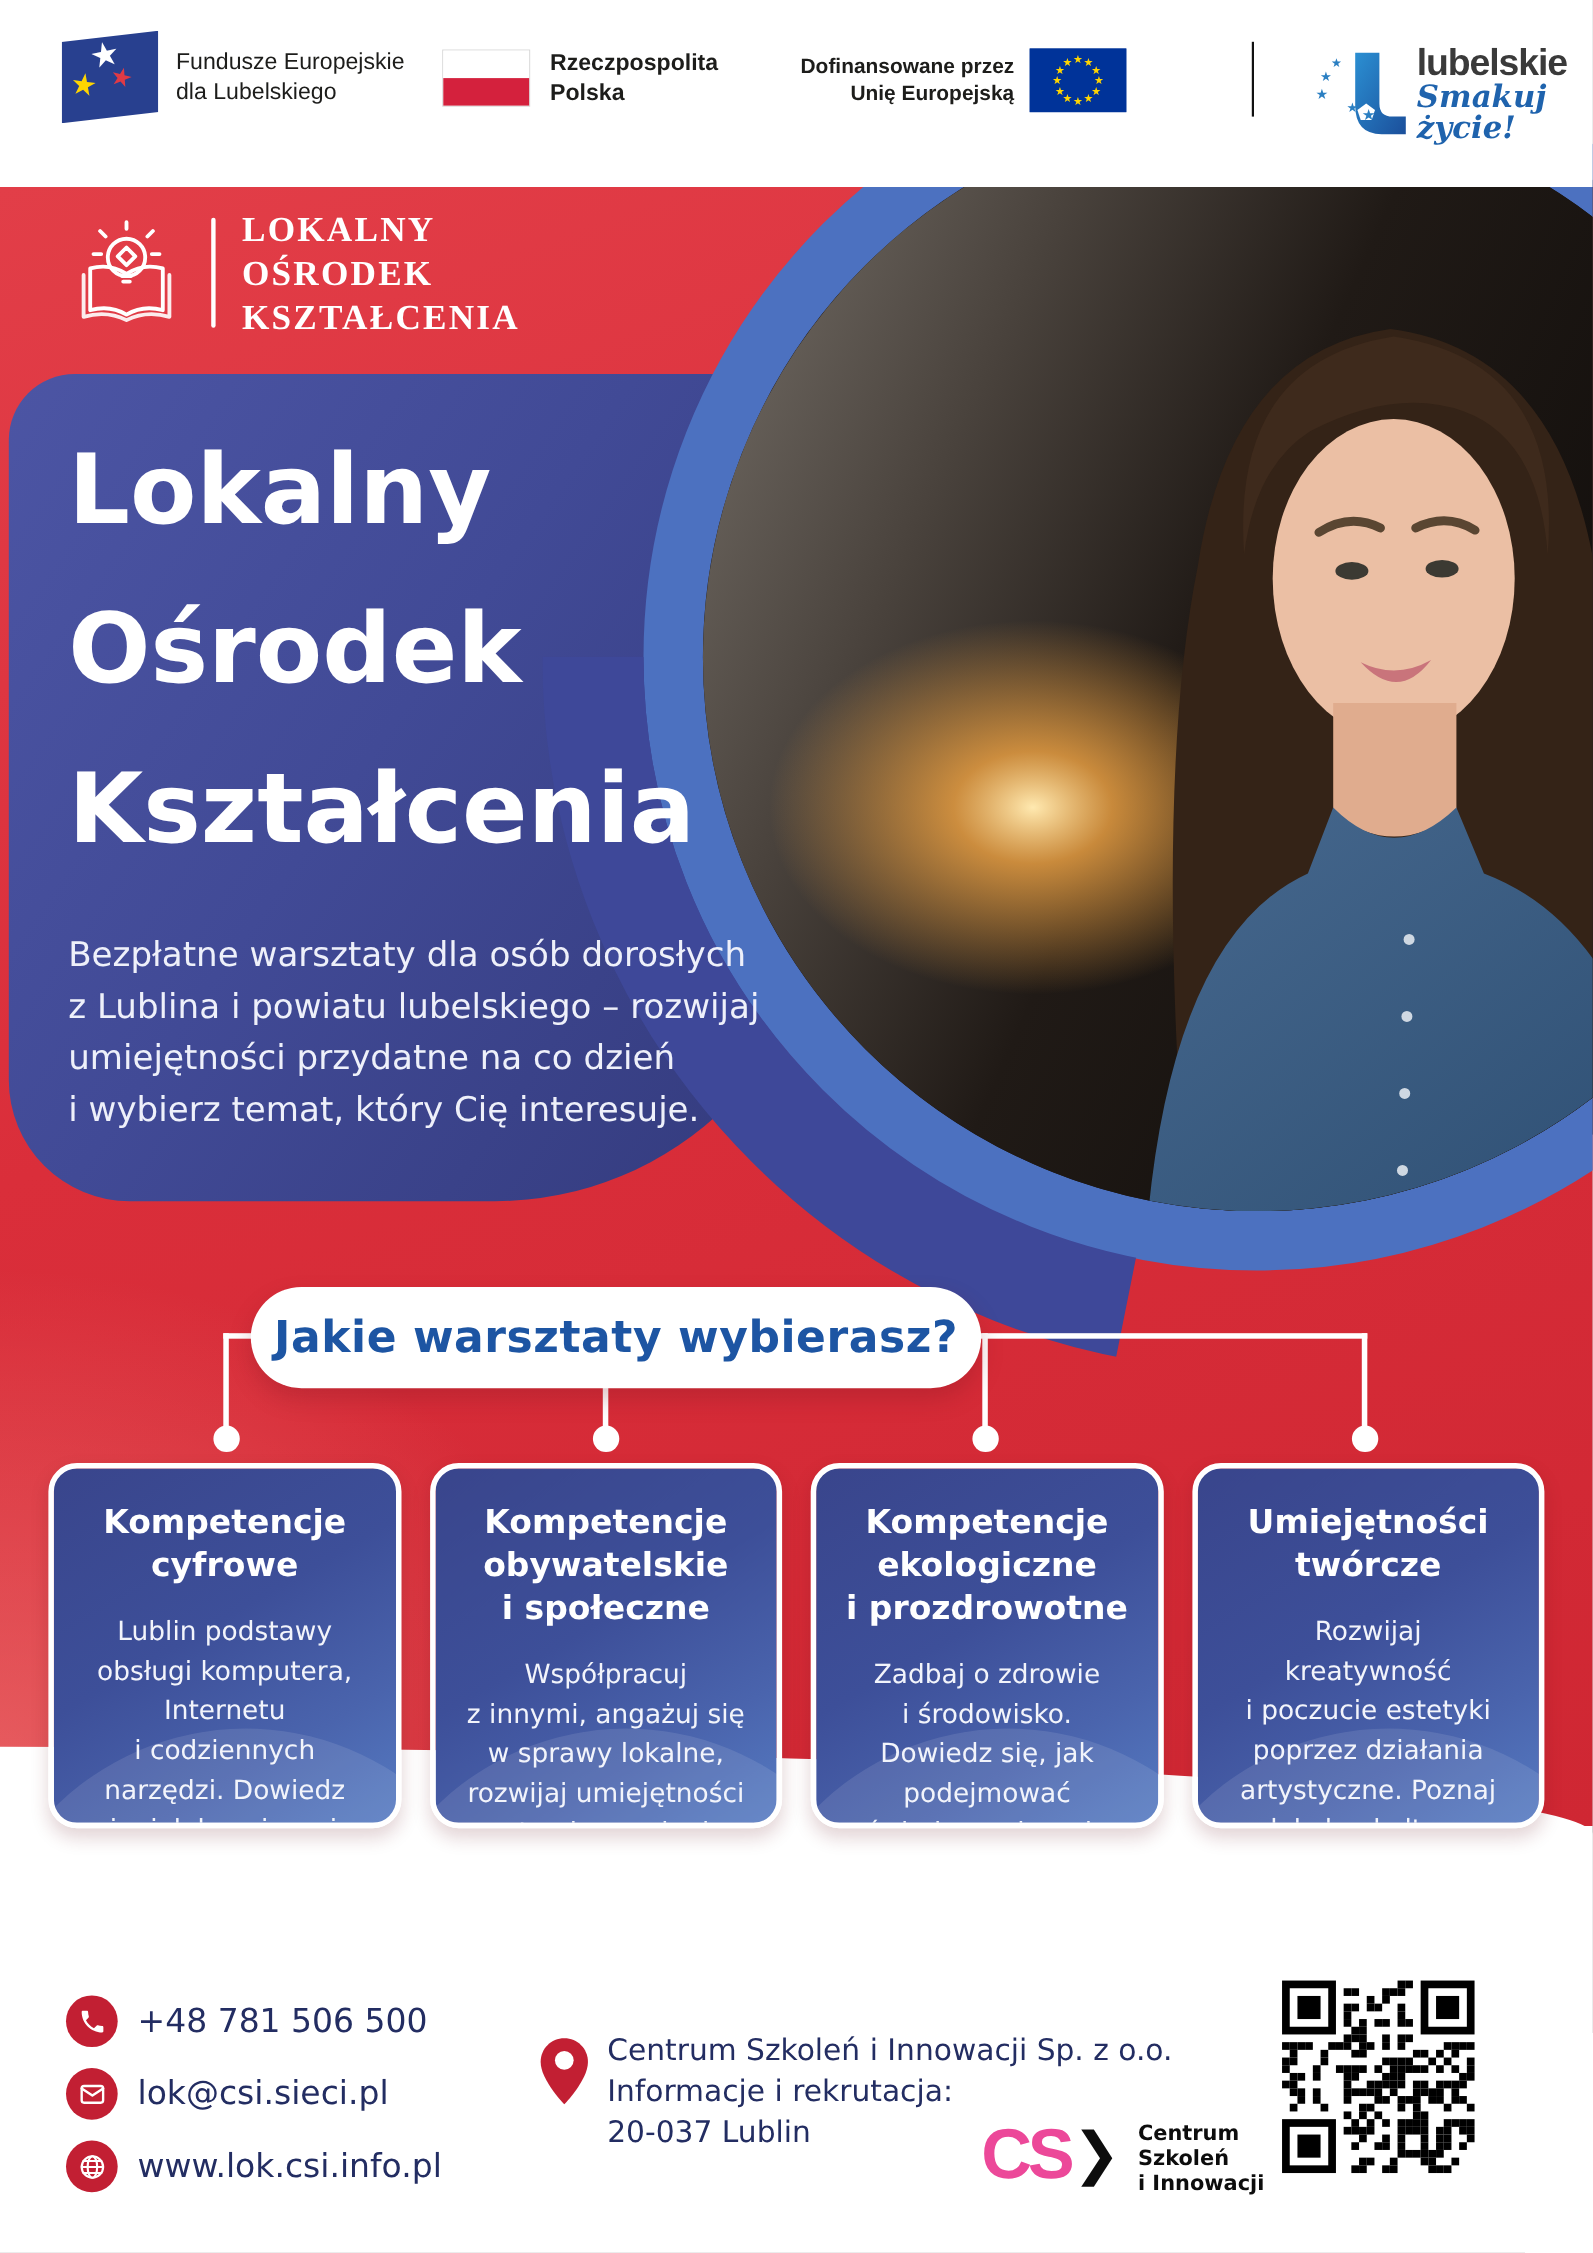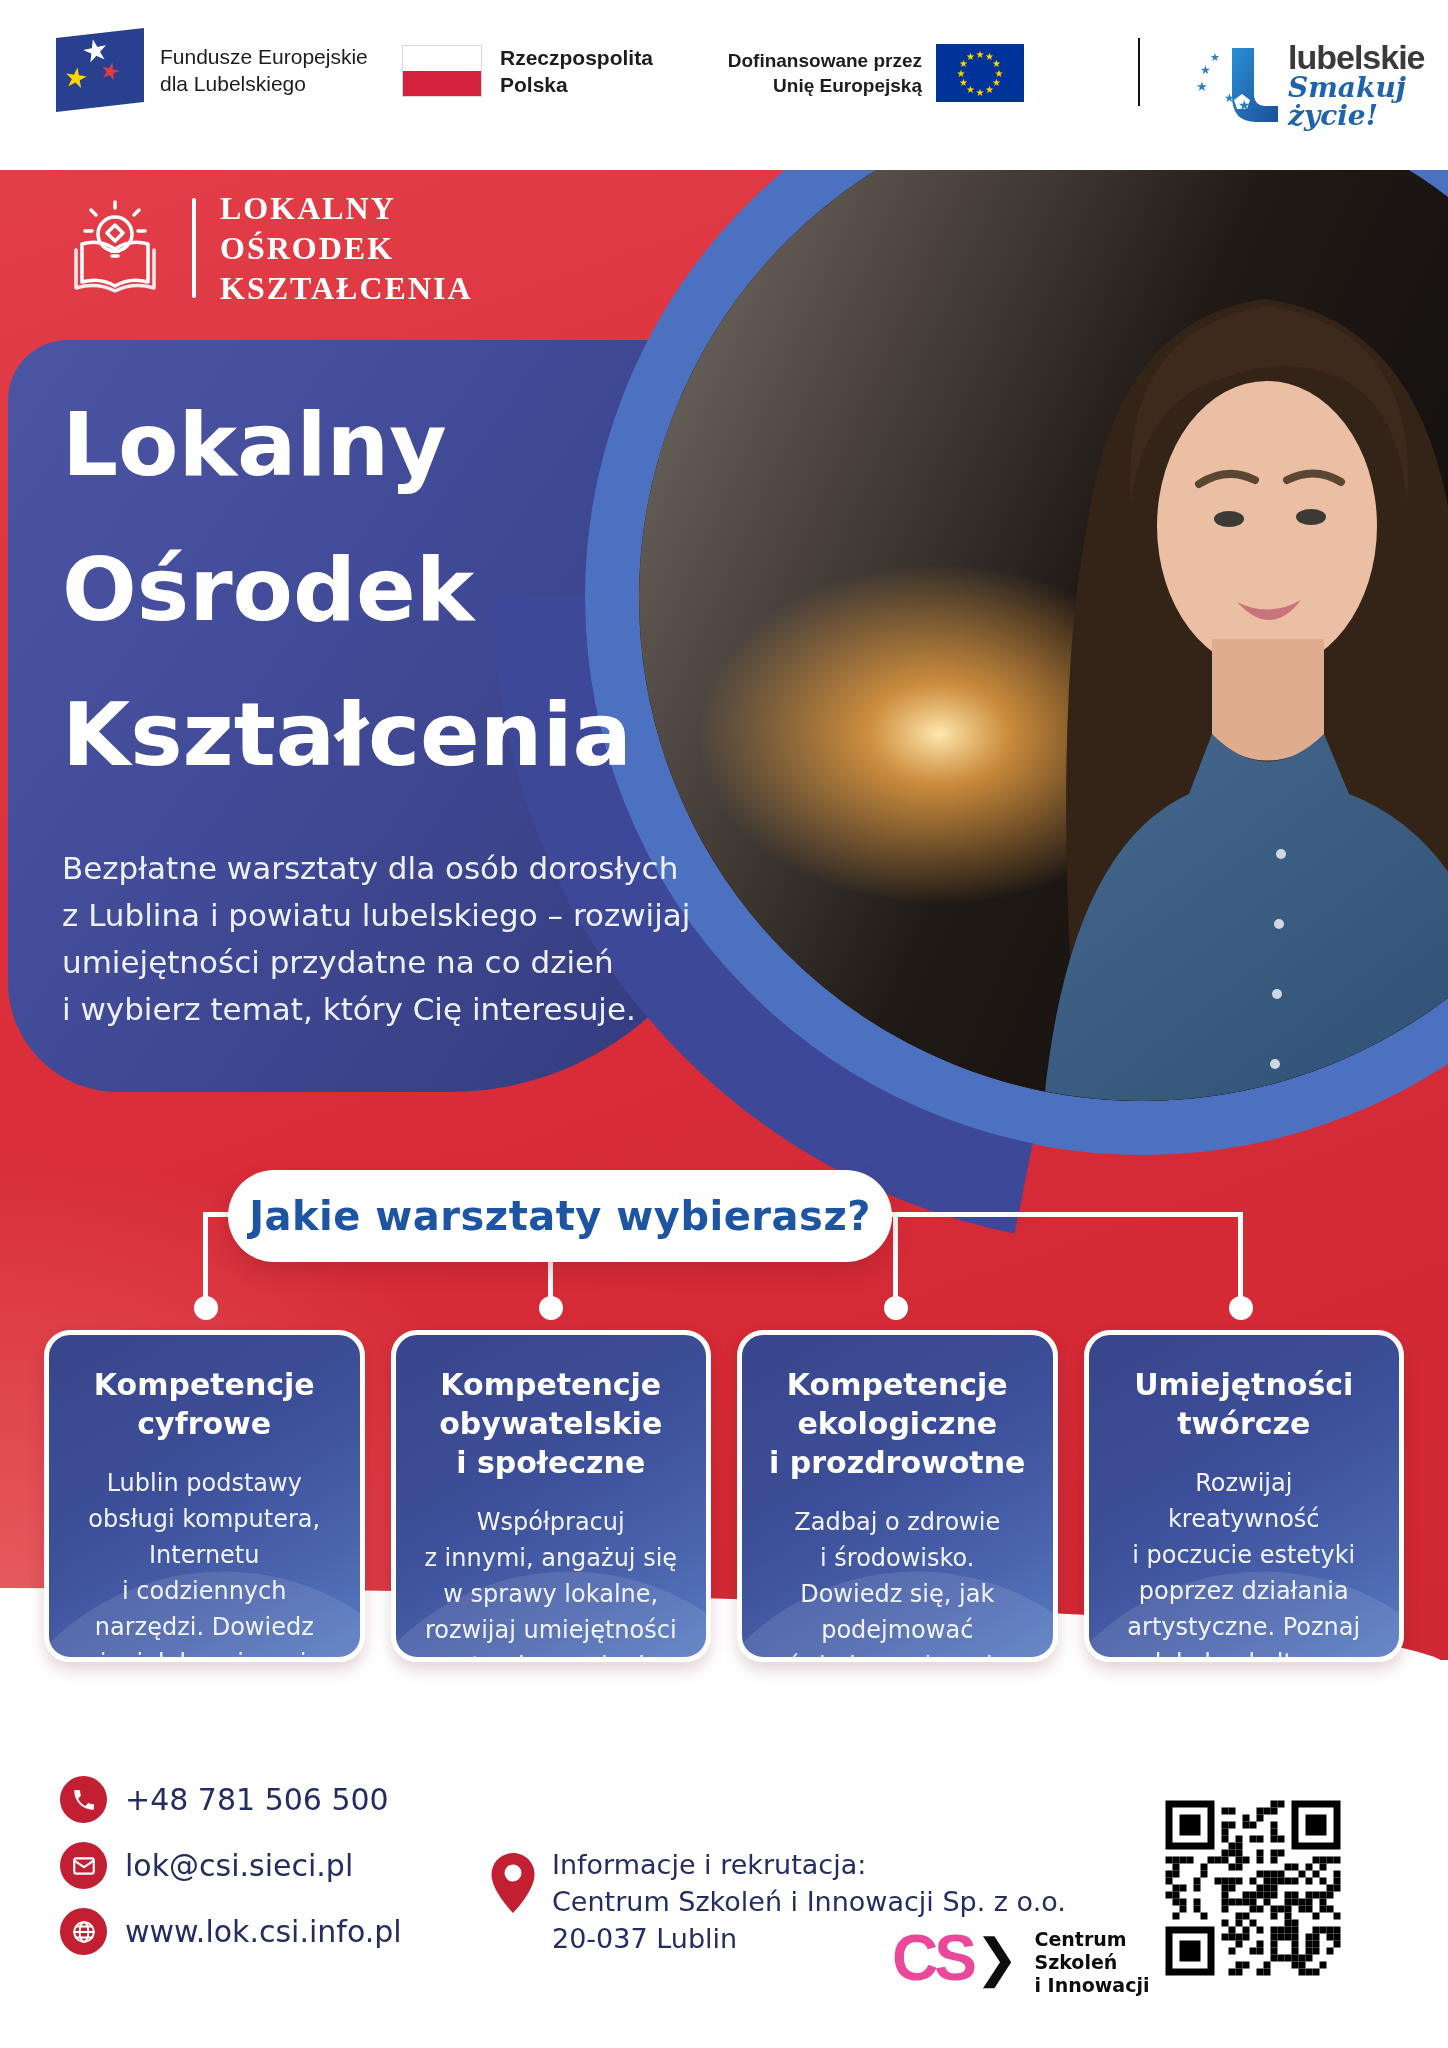--- a/index.html
+++ b/index.html
@@ -64,21 +64,21 @@
   .cards{top:1330px;left:44px;width:1360px;z-index:8;display:grid;grid-template-columns:repeat(4,1fr);gap:26px}
   .card{position:relative;height:332px;border:5px solid #fff;border-radius:26px;overflow:hidden;
     background:linear-gradient(150deg,#39458c 0%,#3d4f99 45%,#4a64ad 75%,#567BC2 100%);
     padding:30px 13px;text-align:center;color:#fff;box-shadow:0 8px 16px rgba(100,15,25,.18)}
   .card::after{content:"";position:absolute;left:-30%;right:-30%;bottom:-52%;height:78%;
     background:rgba(255,255,255,.10);border-radius:50% 50% 0 0 / 100% 100% 0 0;transform:rotate(-9deg)}
   .card h3{position:relative;font-size:30px;line-height:39px;font-weight:700;margin-bottom:22px;z-index:1}
   .card p{position:relative;font-size:24px;line-height:36px;color:#f2f4fb;z-index:1}
 
   
-  .contact{top:1776px;left:60px;z-index:20}
+  .contact{top:1814px;left:60px;z-index:20}
   .c-row{display:flex;align-items:center;margin-bottom:19px}
   .c-ic{width:47px;height:47px;border-radius:50%;background:#C21F33;display:flex;align-items:center;justify-content:center;flex:none}
   .c-ic svg{width:26px;height:26px}
   .c-txt{margin-left:18px;font-size:30px;color:#232d62;font-weight:500}
   .pin{top:1852px;left:490px;z-index:20}
   .addr{top:1846px;left:552px;z-index:20;font-size:27px;line-height:37px;color:#232d62;font-weight:500}
   .csi{top:1926px;left:892px;z-index:20;display:flex;align-items:flex-start}
   .csi-mark{font-family:"Liberation Sans",sans-serif;font-size:64px;font-weight:800;color:#ec4899;letter-spacing:-4px;line-height:64px}
   .csi-chev{font-size:52px;font-weight:800;color:#0d0d0d;line-height:64px;margin-left:2px}
   .csi-name{margin-left:16px;font-size:19px;line-height:23px;font-weight:600;color:#0d0d0d;padding-top:2px}
@@ -327,22 +327,22 @@
       </div>
       <div class="c-txt">www.lok.csi.info.pl</div>
     </div>
   </div>
 
   <svg class="abs pin" width="46" height="62" viewBox="0 0 46 62">
     <path d="M23 1 C11 1 1.5 10.5 1.5 22.5 C1.5 39 23 61 23 61 C23 61 44.5 39 44.5 22.5 C44.5 10.5 35 1 23 1 Z" fill="#C21F33"></path>
     <circle cx="23" cy="21" r="8.5" fill="#fff"></circle>
   </svg>
   <div class="abs addr">
+    <div>Centrum Szkoleń i Innowacji Sp. z o.o.</div>
     <div>Informacje i rekrutacja:</div>
-    <div>Centrum Szkoleń i Innowacji Sp. z o.o.</div>
     <div>20-037 Lublin</div>
   </div>
 
   <div class="abs csi">
     <span class="csi-mark">CS</span>
     <span class="csi-chev">❯</span>
     <div class="csi-name preline">Centrum
 Szkoleń
 i Innowacji</div>
   </div>

